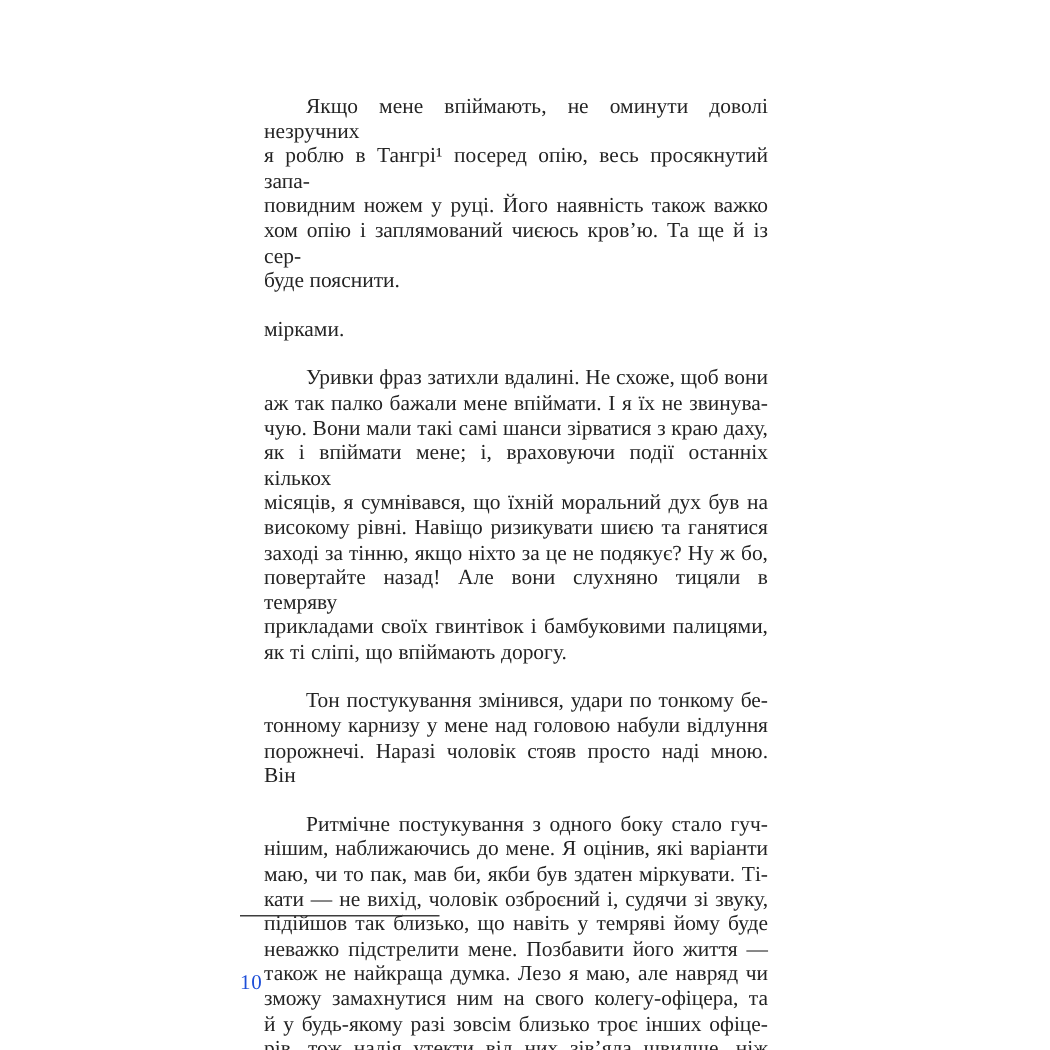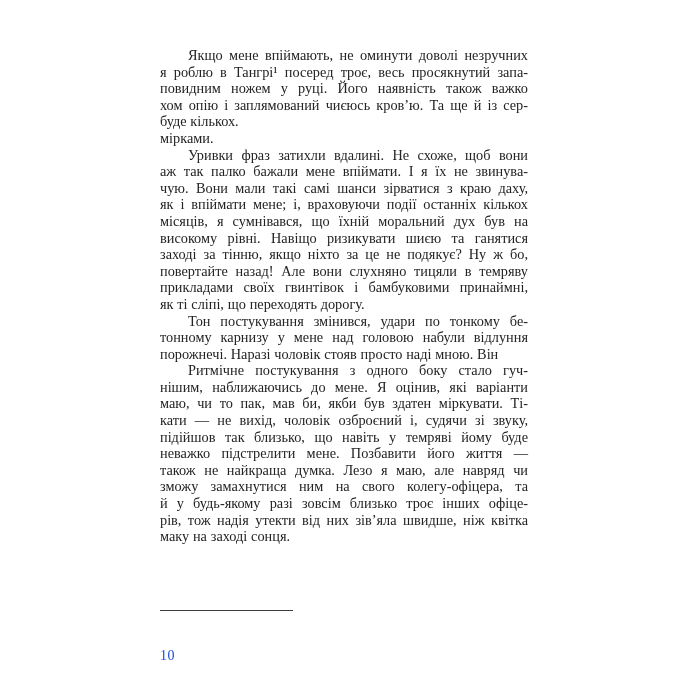--- a/index.html
+++ b/index.html
@@ -19,21 +19,21 @@
     background: #ffffff;
   }
   .text-block {
     position: absolute;
     left: 160px;
     top: 47px;
     width: 368px;
     font-size: 14.3px;
     line-height: 16.6px;
   }
-  .paragraph { margin: 0; padding: 0; }
+  .paragraph { margin: 16px; padding: 0; }
   .line {
     text-align: justify;
     text-align-last: justify;
     word-spacing: 0.2px;
   }
   .line.last { text-align-last: left; }
   .line.first { text-indent: 28px; }
   .footnote {
     position: absolute;
     left: 160px;
@@ -67,39 +67,39 @@
   }
 </style>
 </head>
 <body>
 
 <div class="book-page">
 
   <div class="text-block">
       <div class="paragraph">
         <div class="line first">Якщо мене впіймають, не оминути доволі незручних</div>
-        <div class="line">я роблю в Тангрі¹ посеред троє, весь просякнутий запа-</div>
+        <div class="line">я роблю в Тангрі¹ посеред опію, весь просякнутий запа-</div>
         <div class="line">повидним ножем у руці. Його наявність також важко</div>
         <div class="line">хом опію і заплямований чиєюсь кров’ю. Та ще й із сер-</div>
-        <div class="line last">буде кількох.</div>
+        <div class="line last">буде пояснити.</div>
       </div>
       <div class="paragraph">
         <div class="line last">мірками.</div>
       </div>
       <div class="paragraph">
         <div class="line first">Уривки фраз затихли вдалині. Не схоже, щоб вони</div>
         <div class="line">аж так палко бажали мене впіймати. І я їх не звинува-</div>
         <div class="line">чую. Вони мали такі самі шанси зірватися з краю даху,</div>
         <div class="line">як і впіймати мене; і, враховуючи події останніх кількох</div>
         <div class="line">місяців, я сумнівався, що їхній моральний дух був на</div>
         <div class="line">високому рівні. Навіщо ризикувати шиєю та ганятися</div>
         <div class="line">заході за тінню, якщо ніхто за це не подякує? Ну ж бо,</div>
         <div class="line">повертайте назад! Але вони слухняно тицяли в темряву</div>
-        <div class="line">прикладами своїх гвинтівок і бамбуковими принаймні,</div>
-        <div class="line last">як ті сліпі, що переходять дорогу.</div>
+        <div class="line">прикладами своїх гвинтівок і бамбуковими палицями,</div>
+        <div class="line last">як ті сліпі, що впіймають дорогу.</div>
       </div>
       <div class="paragraph">
         <div class="line first">Тон постукування змінився, удари по тонкому бе-</div>
         <div class="line">тонному карнизу у мене над головою набули відлуння</div>
         <div class="line last">порожнечі. Наразі чоловік стояв просто наді мною. Він</div>
       </div>
       <div class="paragraph">
         <div class="line first">Ритмічне постукування з одного боку стало гуч-</div>
         <div class="line">нішим, наближаючись до мене. Я оцінив, які варіанти</div>
         <div class="line">маю, чи то пак, мав би, якби був здатен міркувати. Ті-</div>

